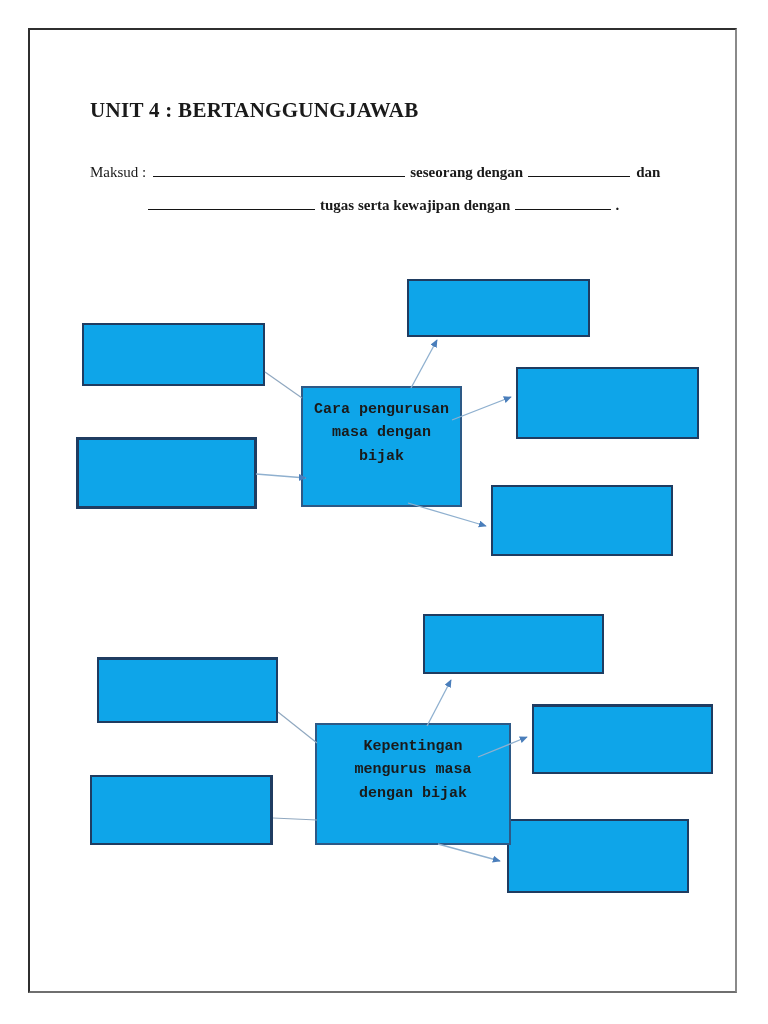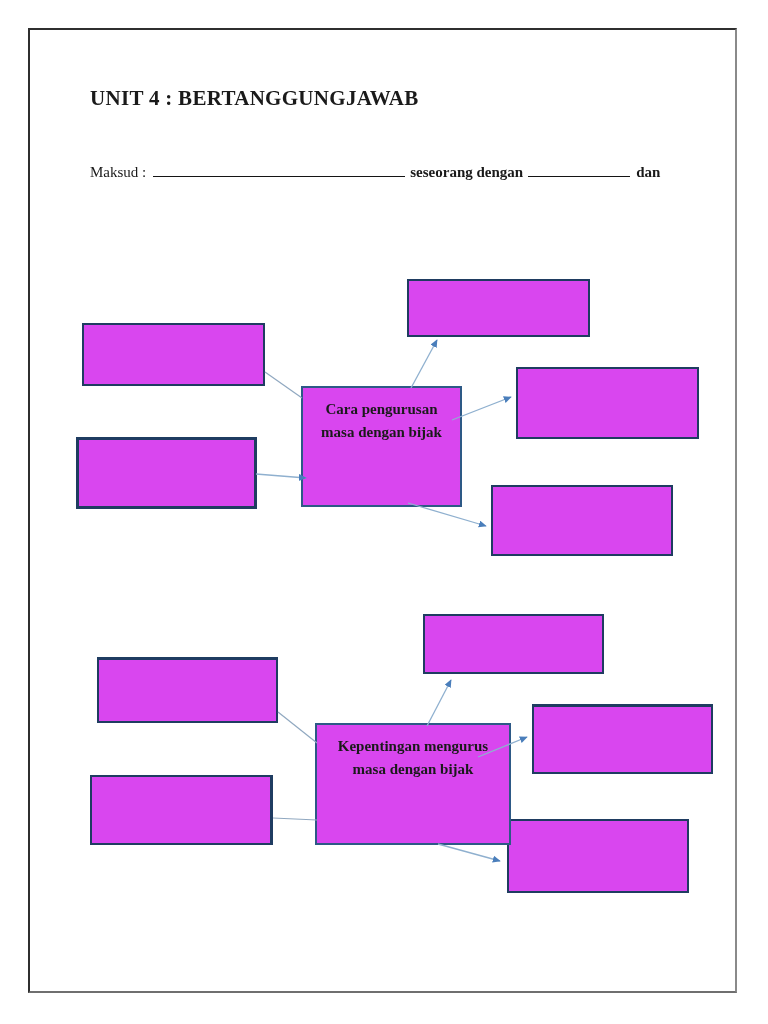--- a/index.html
+++ b/index.html
@@ -17,43 +17,44 @@
     font-family:"Liberation Serif", serif;color:var(--ink);
     position:relative;overflow:hidden;
   }
   .page-border{
     position:absolute;left:28px;top:28px;width:709px;height:965px;
     border:2px solid var(--page-border);
     border-right-color:#8a8a8a;border-bottom-color:#6f6f6f;
     box-sizing:border-box;background:#fff;
   }
   .title{
-    position:absolute;left:90px;top:86px;margin:0;
+    position:absolute;left:90px;top:98px;margin:0;
     font-size:21px;font-weight:bold;letter-spacing:0.3px;
   }
   .maksud{
     position:absolute;left:90px;top:156px;width:600px;
     font-size:15px;line-height:33px;white-space:nowrap;
   }
   .m-label{font-weight:normal;}
   .bold{font-weight:bold;}
   .blank{
     display:inline-block;height:0.95em;
     border-bottom:1.6px solid #141414;
     vertical-align:baseline;
   }
   .b1{width:252px;margin-left:7px;margin-right:5px;}
   .b2{width:102px;margin-left:5px;margin-right:6px;}
   .b3{width:167px;margin-right:5px;}
   .b4{width:96px;margin-left:5px;margin-right:4px;}
   .m-line2{margin-left:58px;}
 
   .bx{
-    position:absolute;background:#d946ef;box-sizing:border-box;
+    position:absolute;background:#0ea5e9;box-sizing:border-box;
     border:2px solid var(--box-border);
+    font-family:Liberation Mono, monospace;
   }
   .bx.center{border-color:var(--center-box-border);}
   .center-text{
     margin-top:10px;text-align:center;
     font-weight:bold;font-size:15px;line-height:1.55;
     padding:0 8px;
   }
   
   #d1-top        {left:407px;top:279px;width:183px;height:58px;border-width:2.5px 2.5px 2px 2px;}
   #d1-left-upper {left:82px; top:323px;width:183px;height:63px;}
@@ -79,20 +80,23 @@
 </head>
 <body>
 
 <div class="page-border"></div>
 
 <h1 class="title">UNIT 4 : BERTANGGUNGJAWAB</h1>
 
 <div class="maksud">
   <div class="m-line1">
     <span class="m-label">Maksud :</span><span class="blank b1"></span><span class="bold">seseorang dengan</span><span class="blank b2"></span><span class="bold">dan</span>
+  </div>
+  <div class="m-line2">
+    <span class="blank b3"></span><span class="bold">tugas serta kewajipan dengan</span><span class="blank b4"></span><span class="bold">.</span>
   </div>
 </div>
 
 <div class="bx" id="d1-top"></div>
 <div class="bx" id="d1-left-upper"></div>
 <div class="bx" id="d1-right"></div>
 <div class="bx" id="d1-left-lower"></div>
 <div class="bx" id="d1-bot-right"></div>
 <div class="bx center" id="d1-center">
   <div class="center-text">Cara pengurusan masa dengan bijak</div>

